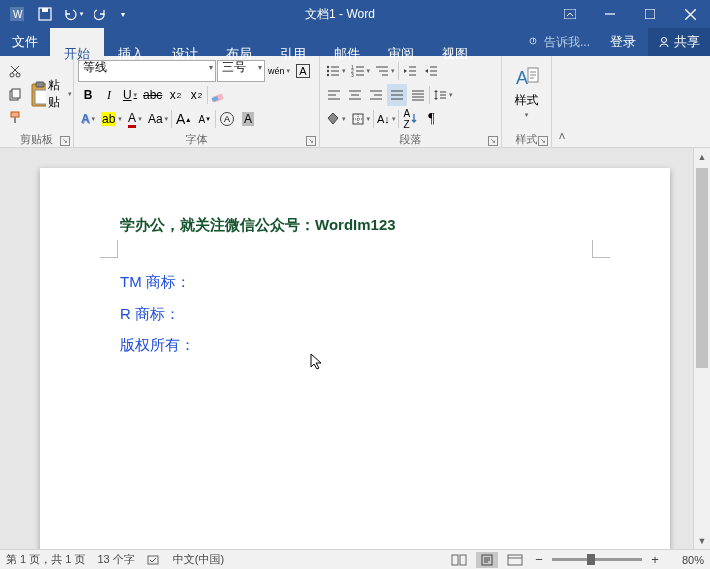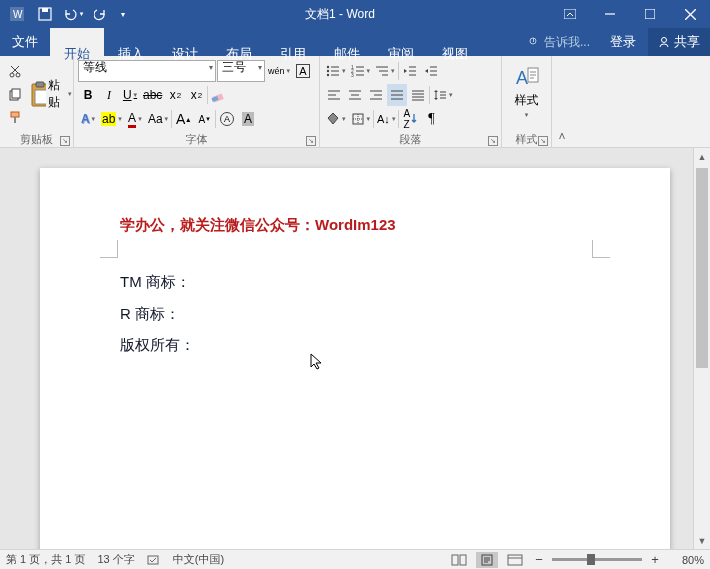--- a/index.html
+++ b/index.html
@@ -33,25 +33,25 @@
 .rb { min-width:20px; height:22px; display:flex; align-items:center; justify-content:center; cursor:pointer; padding:0 2px; gap:1px; position:relative;}
 .rb .dd { font-size:7px; color:#666; margin-left:1px; }
 .bold{font-weight:bold;} .italic{font-style:italic; font-family:serif;} .uline{text-decoration:underline;}
 
 .styles-body { display:flex; flex-direction:column; align-items:center; justify-content:center; width:46px; height:68px; cursor:pointer; gap:2px;}
 .edit-body { display:flex; flex-direction:column; align-items:center; justify-content:center; width:46px; height:68px; cursor:pointer; gap:2px;}
 .collapse-ribbon { width:20px; display:flex; align-items:flex-end; justify-content:center; padding-bottom:3px; cursor:pointer; color:#666; border-right:none;}
 
 .doc-area { position:absolute; top:148px; left:0; right:0; bottom:20px; background:#e6e6e6; overflow:hidden; }
 .page { position:absolute; left:50%; transform:translateX(-50%); top:20px; width:630px; height:560px; background:#fff; box-shadow:0 2px 6px rgba(0,0,0,0.3); }
-.page-header { position:absolute; top:48px; left:80px; right:84px; color:#b91c1c; font-size:15px; font-weight:bold; }
+.page-header { position:absolute; top:48px; left:80px; right:84px; color:#14532d; font-size:15px; font-weight:bold; }
 .crop-tl, .crop-tr { position:absolute; top:72px; width:18px; height:18px; }
 .crop-tl{ left:60px; border-right:1px solid #bbb; border-bottom:1px solid #bbb;}
 .crop-tr{ right:60px; border-left:1px solid #bbb; border-bottom:1px solid #bbb;}
-.doc-content { position:absolute; top:98px; left:80px; right:80px; font-size:15px; color:#0f172a; line-height:2.1; }
+.doc-content { position:absolute; top:98px; left:80px; right:80px; font-size:15px; color:#1d4ed8; line-height:2.1; }
 .cursor-arrow { position:absolute; top:185px; left:270px; font-size:16px; color:#000; }
 .scrollbar { position:absolute; right:0; top:0; bottom:0; width:17px; background:#f0f0f0; border-left:1px solid #d4d4d4;}
 .scroll-thumb { position:absolute; top:20px; left:2px; right:2px; height:200px; background:#c2c2c2;}
 .scroll-arrow { position:absolute; left:0; right:0; height:17px; display:flex; align-items:center; justify-content:center; font-size:9px; color:#666; cursor:pointer;}
 
 .statusbar { position:absolute; bottom:0; left:0; right:0; height:20px; background:#f1f1f1; border-top:1px solid #d4d4d4; display:flex; align-items:center; font-size:11px; color:#444; padding:0 6px; gap:12px;}
 .status-right { margin-left:auto; display:flex; align-items:center; gap:6px;}
 .view-btn { width:22px; height:16px; display:flex; align-items:center; justify-content:center; cursor:pointer; }
 .view-btn.active { background:#c8c8c8; }
 .zoom-slider { width:90px; height:3px; background:#999; position:relative; cursor:pointer;}

